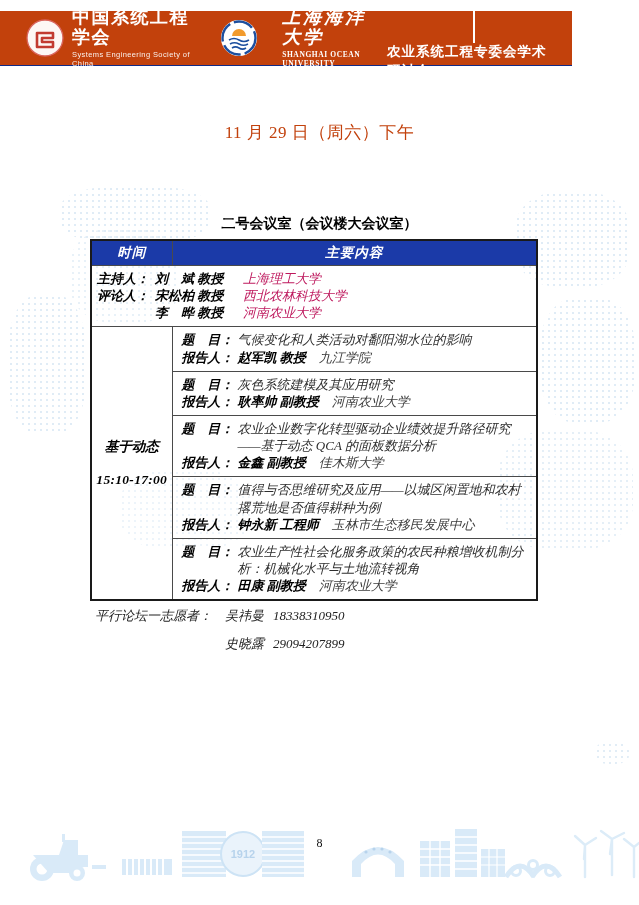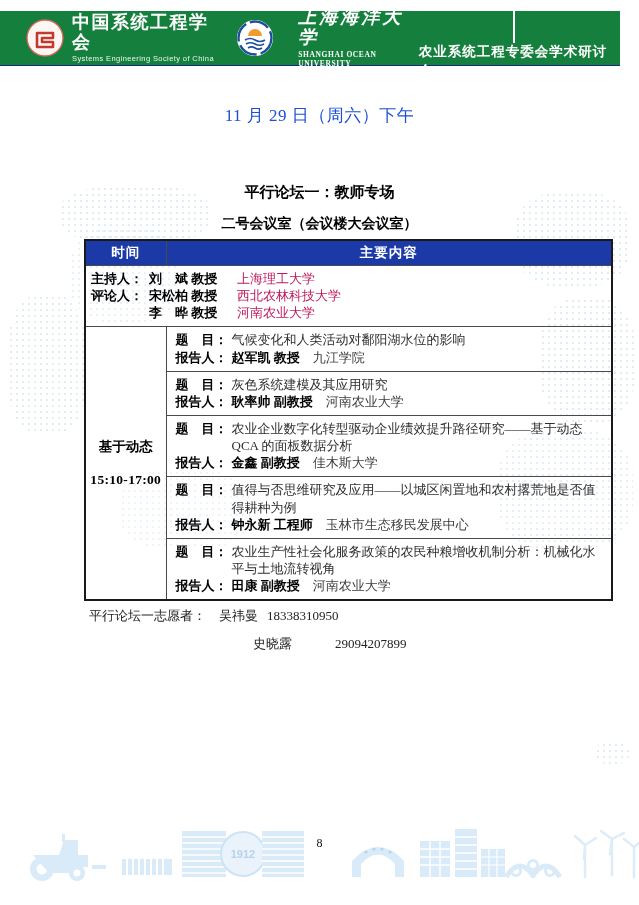--- a/index.html
+++ b/index.html
@@ -4,22 +4,22 @@
 <style>
   * { margin:0; padding:0; box-sizing:border-box; }
   html,body { background:#888; }
   body { display:flex; justify-content:center; }
   .page {
     position:relative; width:639px; height:905px; background:#ffffff;
     overflow:hidden; font-family:"Liberation Serif","DejaVu Serif",serif; color:#222;
   }
 
   
-  .banner { position:absolute; top:11px; left:0; width:620px; height:55px;
-    background:#15803d; display:flex; align-items:center; padding:0 12px 0 26px;
+  .banner { position:absolute; top:11px; left:0; width:572px; height:55px;
+    background:#c2410c; display:flex; align-items:center; padding:0 12px 0 26px;
     font-family:"Liberation Sans","DejaVu Sans",sans-serif; border-bottom:1px solid #102a86; }
   .logo-group { display:flex; align-items:center; }
   .logo-circle { width:38px; height:38px; border-radius:50%; flex:0 0 auto; }
   .sesc-text { margin-left:8px; color:#fff; }
   .sesc-cn { font-size:18px; font-weight:bold; letter-spacing:1.5px; line-height:1.1; }
   .sesc-en { font-size:7.5px; letter-spacing:.4px; opacity:.92; margin-top:2px; }
   .shou-group { margin-left:22px; }
   .shou-text { margin-left:24px; color:#fff; }
   .shou-cn { font-size:18px; font-weight:bold; font-style:italic;
     font-family:"Liberation Serif","DejaVu Serif",serif; letter-spacing:3px; line-height:1.1; }
@@ -32,29 +32,29 @@
   .event-titles { color:#fff; font-weight:bold; }
   .event-line1 { font-size:13.5px; letter-spacing:1px; line-height:1.4; }
   .event-line2 { font-size:13.5px; letter-spacing:7px; line-height:1.4; }
 
   
   .dots { position:absolute;
     background-image:radial-gradient(circle,#c7ddef 1.1px, transparent 1.4px);
     background-size:6px 6px; opacity:.55; border-radius:38%; }
 
   
-  .date-title { position:absolute; top:104px; left:0; width:100%; text-align:center;
-    font-size:17px; letter-spacing:.5px; color:#1d4ed8; }
+  .date-title { position:absolute; top:121px; left:0; width:100%; text-align:center;
+    font-size:17px; letter-spacing:.5px; color:#c2410c; }
   .forum-title { position:absolute; top:183px; left:0; width:100%; text-align:center;
     font-size:15px; font-weight:bold; color:#000; }
   .room-title { position:absolute; top:215px; left:0; width:100%; text-align:center;
     font-size:14px; font-weight:bold; color:#000; }
 
   
-  .content-flow { position:absolute; top:239px; left:84px; width:529px; }
+  .content-flow { position:absolute; top:239px; left:90px; width:448px;font-style:italic; }
   table.schedule { width:100%; border-collapse:collapse; border:2px solid #1a1a1a; }
   table.schedule td, table.schedule th { border:1px solid #4a4a4a; vertical-align:middle; }
   th.hdr { background:#1b3aa8; color:#fff; height:25px;
     font-family:"Liberation Sans","DejaVu Sans",sans-serif; font-size:13.5px;
     font-weight:bold; letter-spacing:1px; }
   td.time-col { width:81px; text-align:center; font-weight:bold; font-size:13.5px; color:#000; }
   .time-label { display:block; }
   .time-range { display:block; margin-top:16px; letter-spacing:.3px; }
   td.chairs-cell { padding:4px 6px 5px 5px; font-size:13px; line-height:1.33; }
   .chair-row { display:flex; }
@@ -64,21 +64,21 @@
   td.talk-cell { padding:4px 6px 5px 9px; font-size:13px; line-height:1.32; }
   .talk-line { display:flex; }
   .talk-label { flex:0 0 56px; font-weight:bold; color:#000; white-space:nowrap; }
   .talk-topic { color:#2e2e2e; }
   .talk-reporter { font-weight:bold; color:#000; white-space:nowrap; }
   .talk-org { color:#3d3d3d; margin-left:13px; }
 
   
   .volunteers { margin-top:7px; padding-left:5px; font-size:13px; color:#222; }
   .vol-line { display:flex; line-height:1.3; }
-  .vol-line + .vol-line { margin-top:11px;gap:34px; }
+  .vol-line + .vol-line { margin-top:11px; }
   .vol-label { flex:0 0 130px; white-space:nowrap; }
   .vol-name { white-space:nowrap; }
   .vol-phone { margin-left:9px; font-family:"Liberation Serif","DejaVu Serif",serif; }
 
   
   .skyline { position:absolute; left:0; bottom:18px; width:639px; height:78px; }
   .pagenum { position:absolute; top:836px; left:0; width:100%; text-align:center;
     font-size:12px; color:#111; z-index:3; }
   .pagenum span { background:#fff; padding:0 6px; border-radius:6px; }
 </style>
@@ -131,21 +131,20 @@
   <div class="dots" style="left:60px;top:186px;width:150px;height:58px"></div>
   <div class="dots" style="left:8px;top:295px;width:78px;height:140px"></div>
   <div class="dots" style="left:70px;top:228px;width:110px;height:95px;opacity:.4"></div>
   <div class="dots" style="left:515px;top:192px;width:115px;height:95px"></div>
   <div class="dots" style="left:540px;top:298px;width:95px;height:125px"></div>
   <div class="dots" style="left:498px;top:430px;width:135px;height:120px;opacity:.45"></div>
   <div class="dots" style="left:120px;top:470px;width:130px;height:80px;opacity:.3"></div>
   <div class="dots" style="left:595px;top:742px;width:34px;height:22px;opacity:.5"></div>
 
   <div class="date-title">11 月 29 日（周六）下午</div>
-  <div class="forum-title">平行论坛一：教师专场</div>
   <div class="room-title">二号会议室（会议楼大会议室）</div>
 
   <div class="content-flow">
     <table class="schedule">
       <tbody>
           <tr>
         <th class="hdr" style="width:81px">时间</th>
         <th class="hdr">主要内容</th>
       </tr>
 

